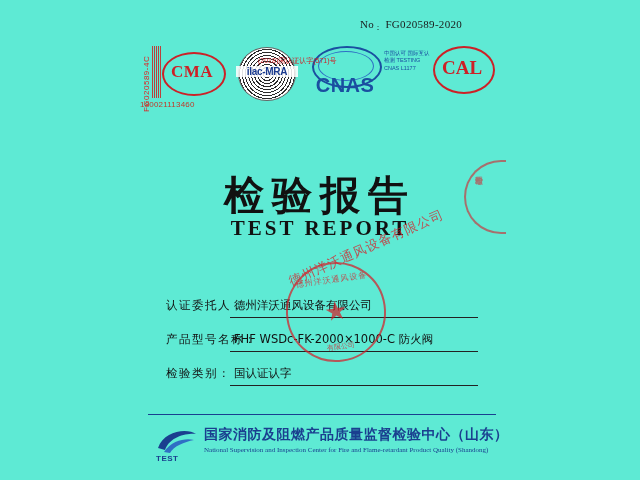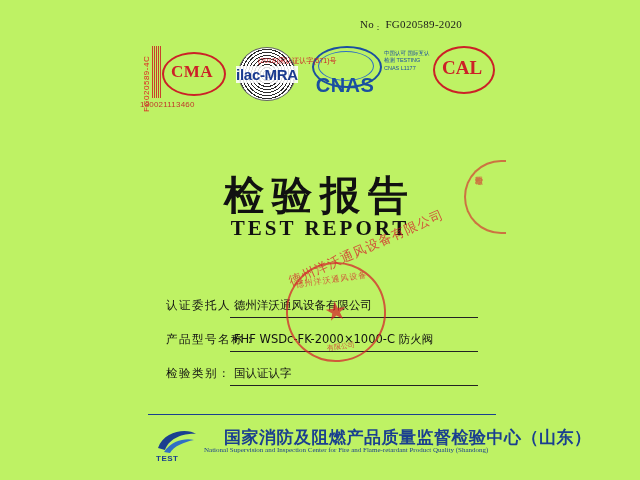--- a/index.html
+++ b/index.html
@@ -13,21 +13,21 @@
     overflow: hidden;
     font-family: "Liberation Serif", serif;
     color: #111;
     position: relative;
   }
   .page {
     position: absolute;
     left: 0; top: 0;
     width: 640px;
     height: 480px;
-    background: #bef264;
+    background: #5eead4;
   }
 
   
   .report-no {
     position: absolute;
     left: 360px;
     top: 18px;
     font-size: 11px;
     letter-spacing: 0.3px;
     color: #1a1a1a;
@@ -122,21 +122,21 @@
     border: 1px solid #666;
     background:
       repeating-radial-gradient(circle at 50% 50%,
         #2b2b2b 0px, #2b2b2b 1px, #ffffff 1px, #ffffff 3px);
   }
   .ilac .band {
     position: absolute;
     left: 0px; top: 22px;
     width: 62px;
     text-align: center;
-    font-size: 15px;
+    font-size: 10px;
     font-weight: bold;
     color: #1a3a8f;
     background: rgba(255,255,255,.85);
     font-family: "Liberation Sans", sans-serif;
     letter-spacing: -0.3px;
   }
 
   
   .cnas {
     left: 146px;
@@ -376,27 +376,26 @@
     left: 2px; top: 28px;
     font-size: 8px;
     font-weight: bold;
     color: #1a3f8f;
     font-family: "Liberation Sans", sans-serif;
     letter-spacing: 0.5px;
   }
   .footer .cn {
     position: absolute;
     left: 56px; top: 2px;
-    font-size: 17px;
+    font-size: 14px;
     font-weight: bold;
     color: #1a3f8f;
     font-family: "DejaVu Sans", sans-serif;
     letter-spacing: 0.5px;
     white-space: nowrap;
-    margin-left: 20px;
   }
   .footer .en {
     position: absolute;
     left: 56px; top: 22px;
     font-size: 7px;
     color: #1a3f8f;
     font-family: "Liberation Serif", serif;
     white-space: nowrap;
   }
 </style>

